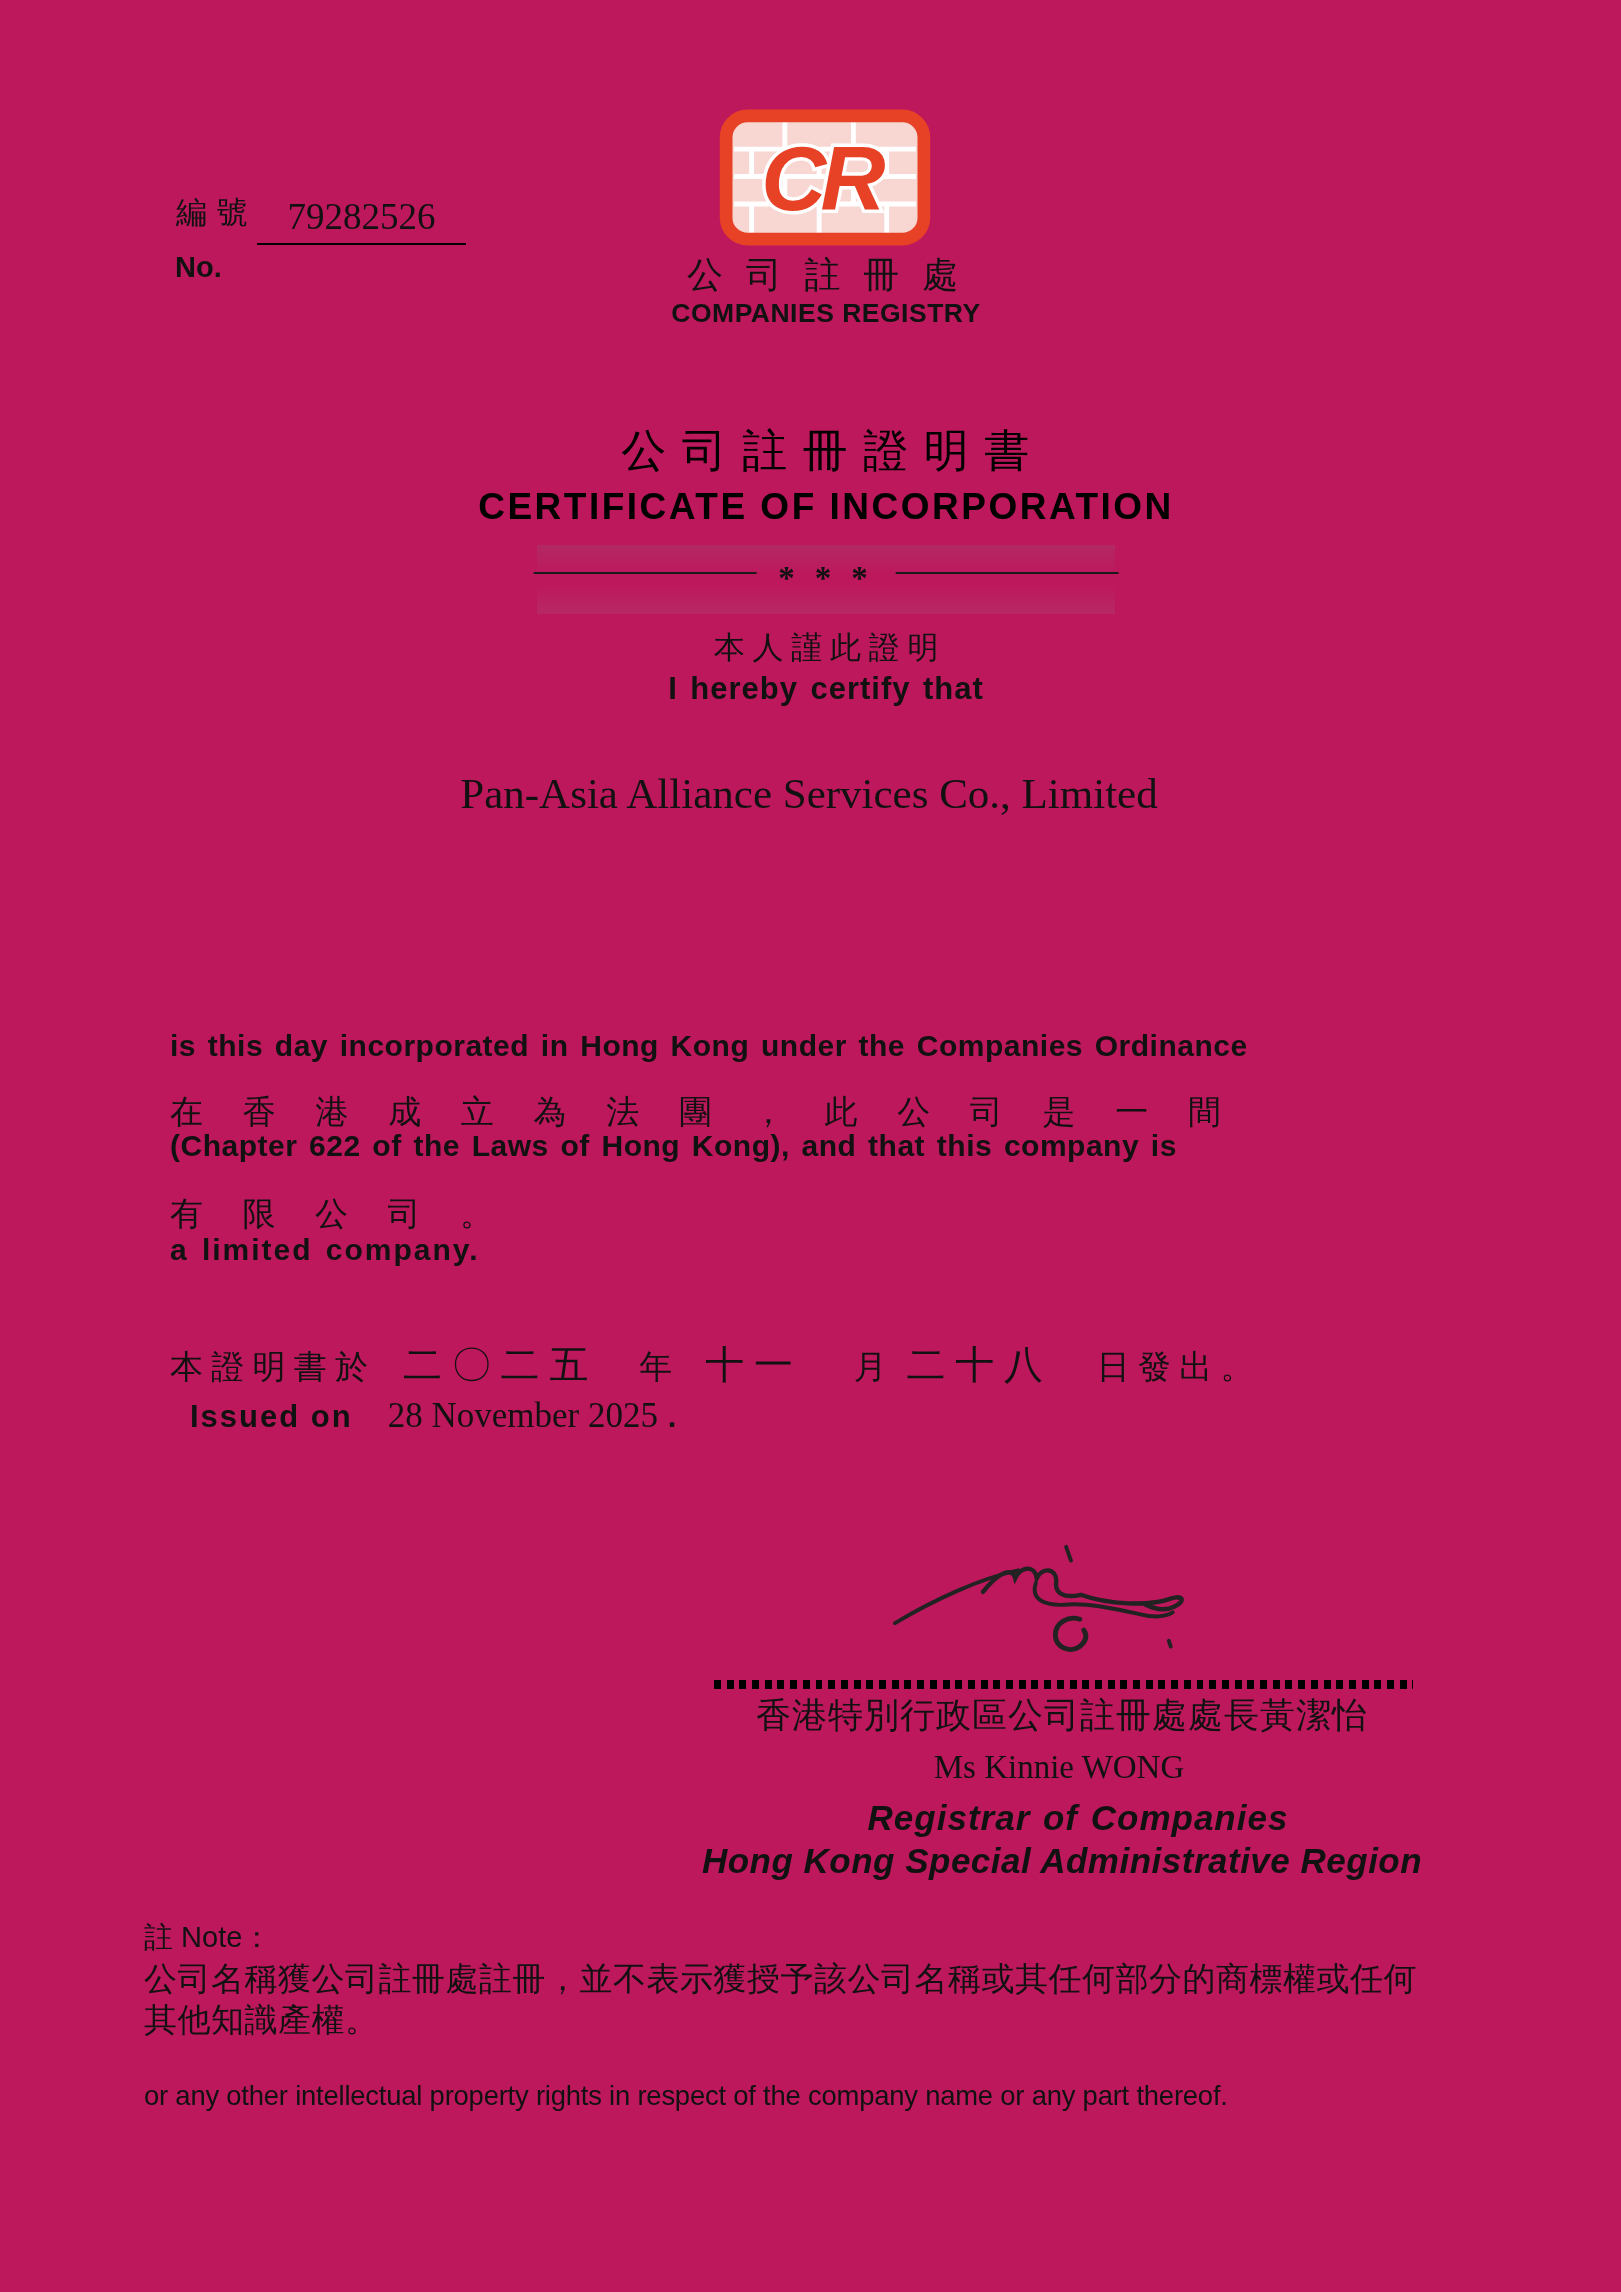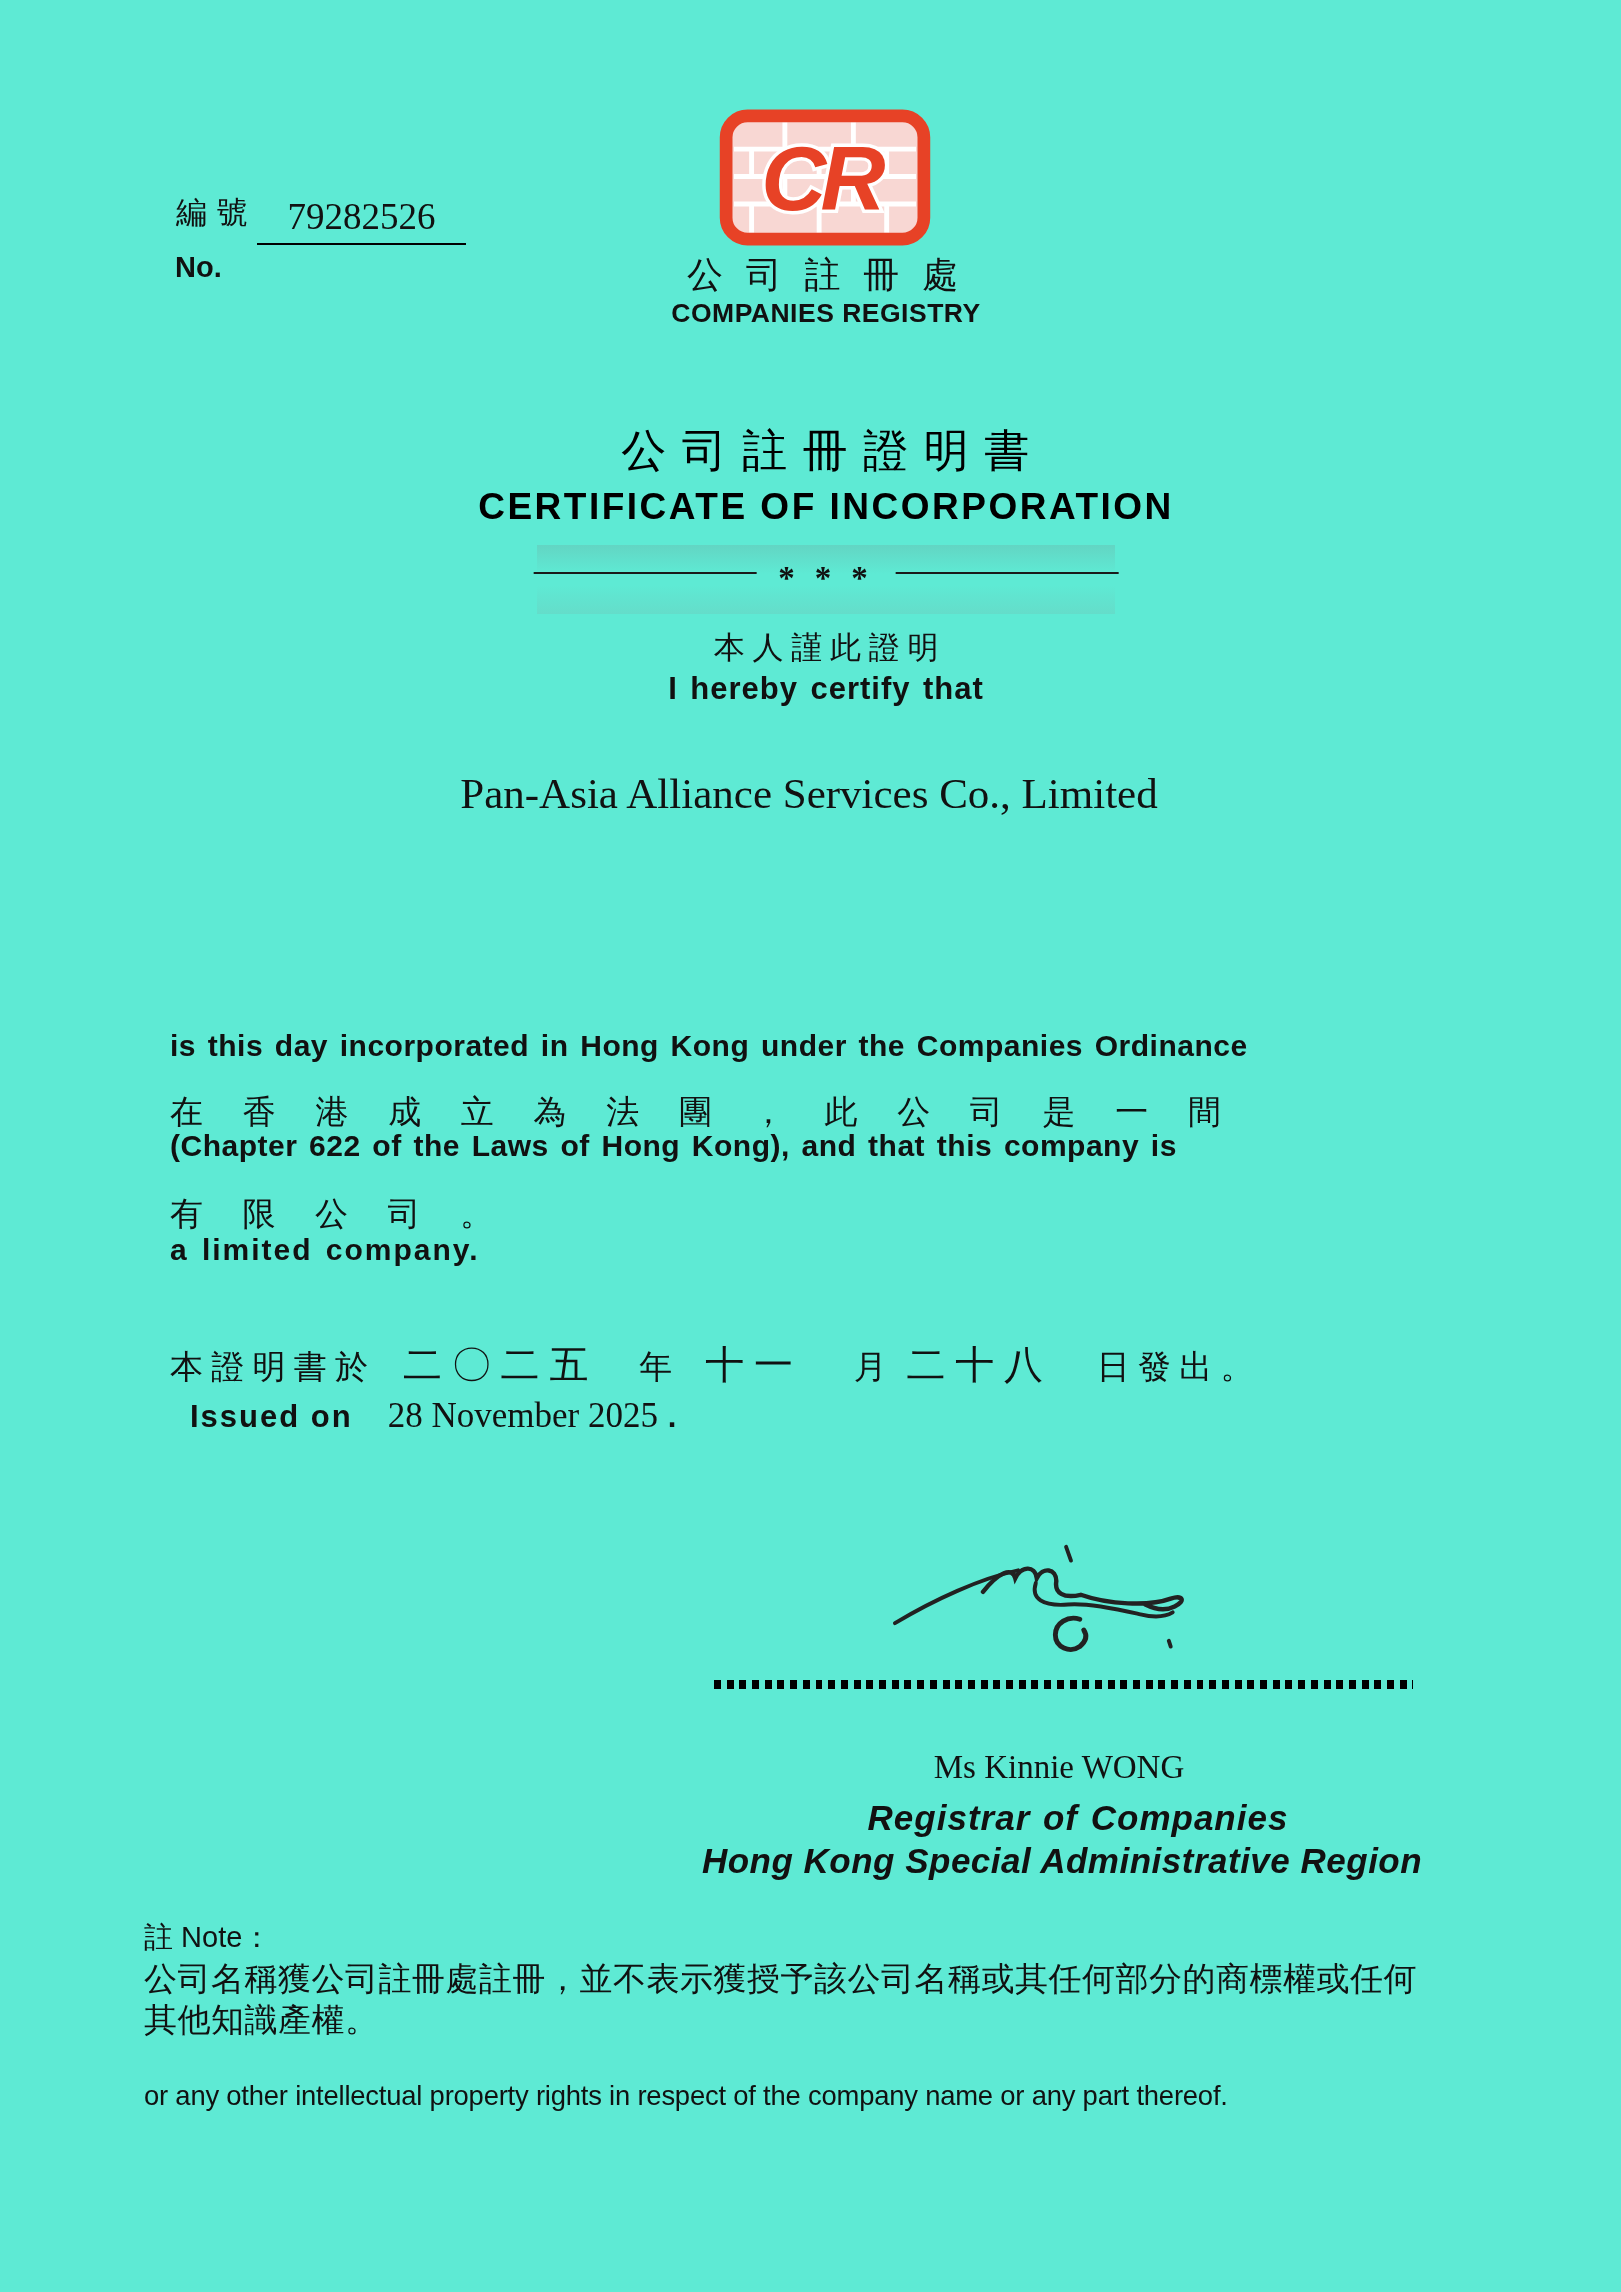--- a/index.html
+++ b/index.html
@@ -1,19 +1,19 @@
 <!DOCTYPE html>
 <html><head>
 <meta charset="utf-8">
 <style>
   html,body{margin:0;padding:0;background:#ffffff;}
   .page{
     position:relative;
     width:1621px;height:2293px;
-    background:#5eead4;
+    background:#be185d;
     font-family:"Liberation Sans","DejaVu Sans",sans-serif;
     color:#111;
     overflow:hidden;
   }
   .abs{position:absolute;white-space:nowrap;line-height:1;}
   .ctr{transform:translateX(-50%);}
   .serif{font-family:"Liberation Serif","DejaVu Serif",serif;}
 
   
   .no-label-zh{left:176px;top:197px;font-size:31px;letter-spacing:9.8px;font-family:"Liberation Serif","DejaVu Serif",serif;}
@@ -150,20 +150,21 @@
     <g fill="none" stroke="#222222" stroke-width="4" stroke-linecap="round">
       <path d="M8,84 C48,60 96,38 134,30"></path>
       <path d="M98,52 C114,32 128,26 131,38 C137,26 151,24 153,38 C159,26 173,28 173,41 C171,53 180,59 198,55 C226,65 268,67 290,59 C302,55 306,61 294,67 C284,72 272,69 264,65" stroke-width="4.5"></path>
       <path d="M152,43 C147,59 159,67 185,65 C207,63 241,71 259,75 C271,78 282,79 292,73" stroke-width="4"></path>
       <path d="M197,80 C185,76 172,84 172,96 C172,109 187,115 197,108 C203,103 205,97 201,91" stroke-width="5"></path>
       <path d="M183,6 l5,14" stroke-width="4"></path>
       <path d="M288,102 l2,6" stroke-width="4"></path>
     </g>
   </svg>
   <div class="abs dotted-line"></div>
+  <div class="abs ctr registrar-zh">香港特別行政區公司註冊處處長黃潔怡</div>
   <div class="abs ctr registrar-name">Ms Kinnie WONG</div>
   <div class="abs ctr registrar-title">Registrar of Companies</div>
   <div class="abs ctr registrar-region">Hong Kong Special Administrative Region</div>
 
   <div class="abs note-label">註 Note：</div>
   <div class="abs note-zh1">公司名稱獲公司註冊處註冊，並不表示獲授予該公司名稱或其任何部分的商標權或任何</div>
   <div class="abs note-zh2">其他知識產權。</div>
   <div class="abs note-en2">or any other intellectual property rights in respect of the company name or any part thereof.</div>
 
 </div>

